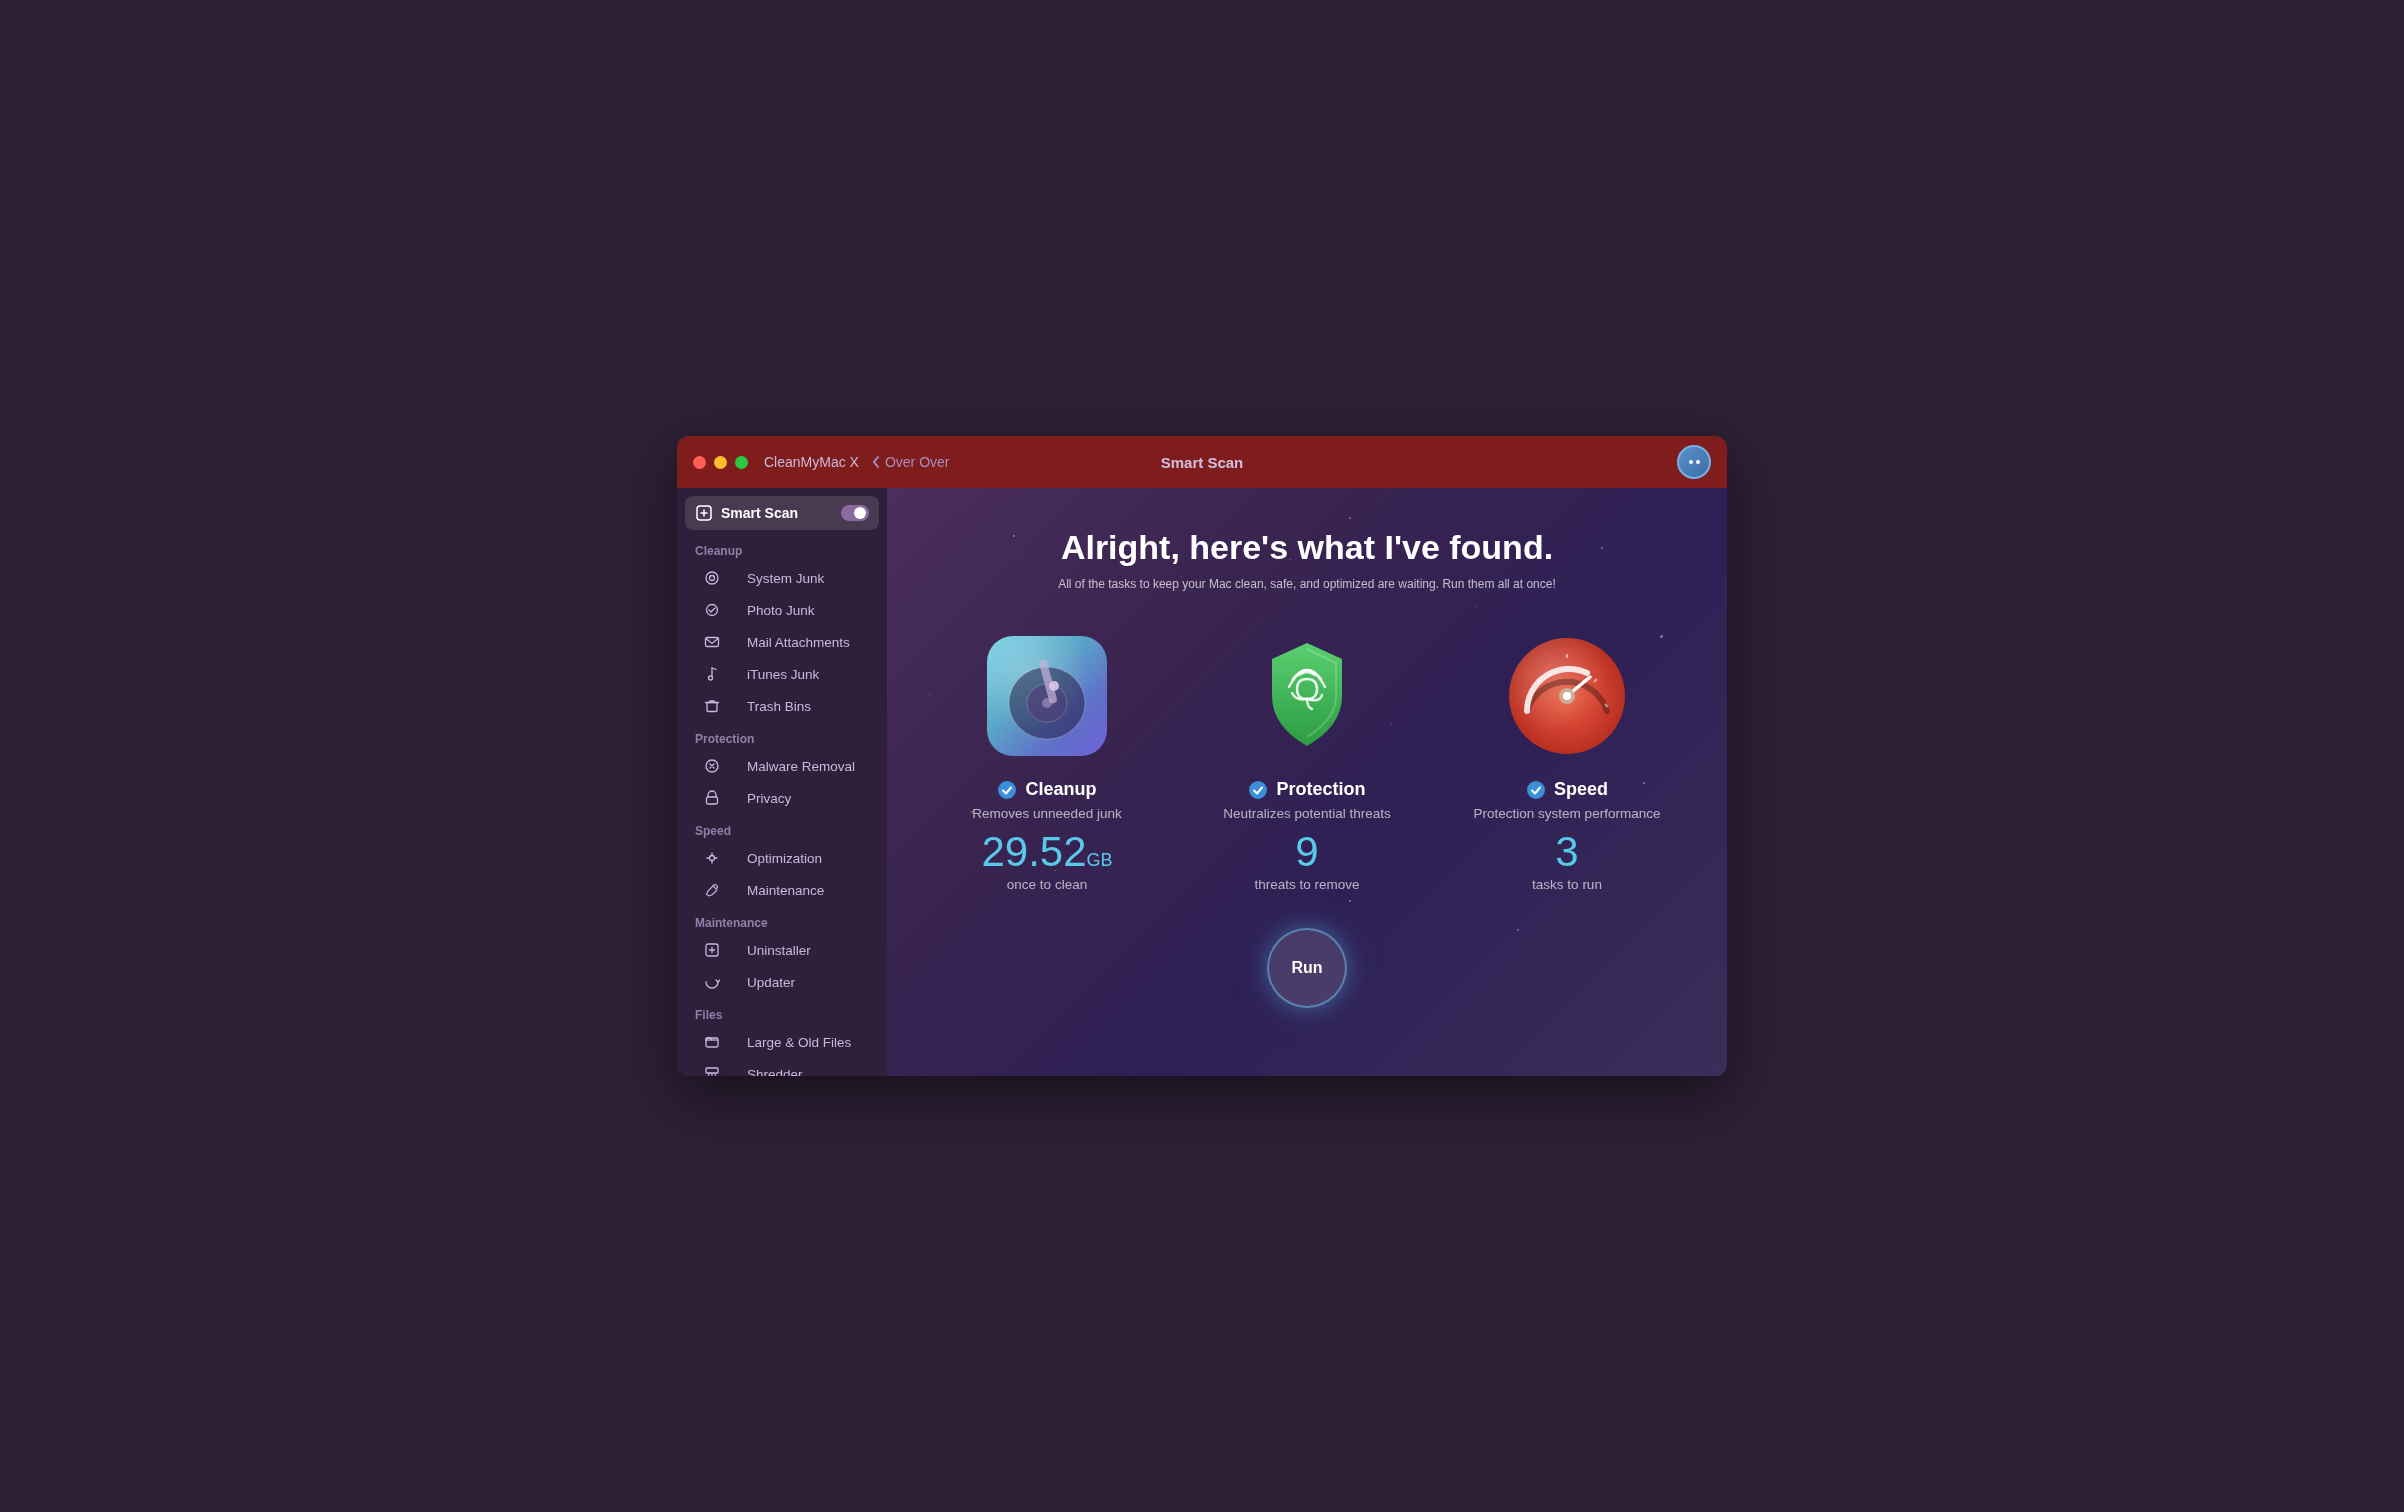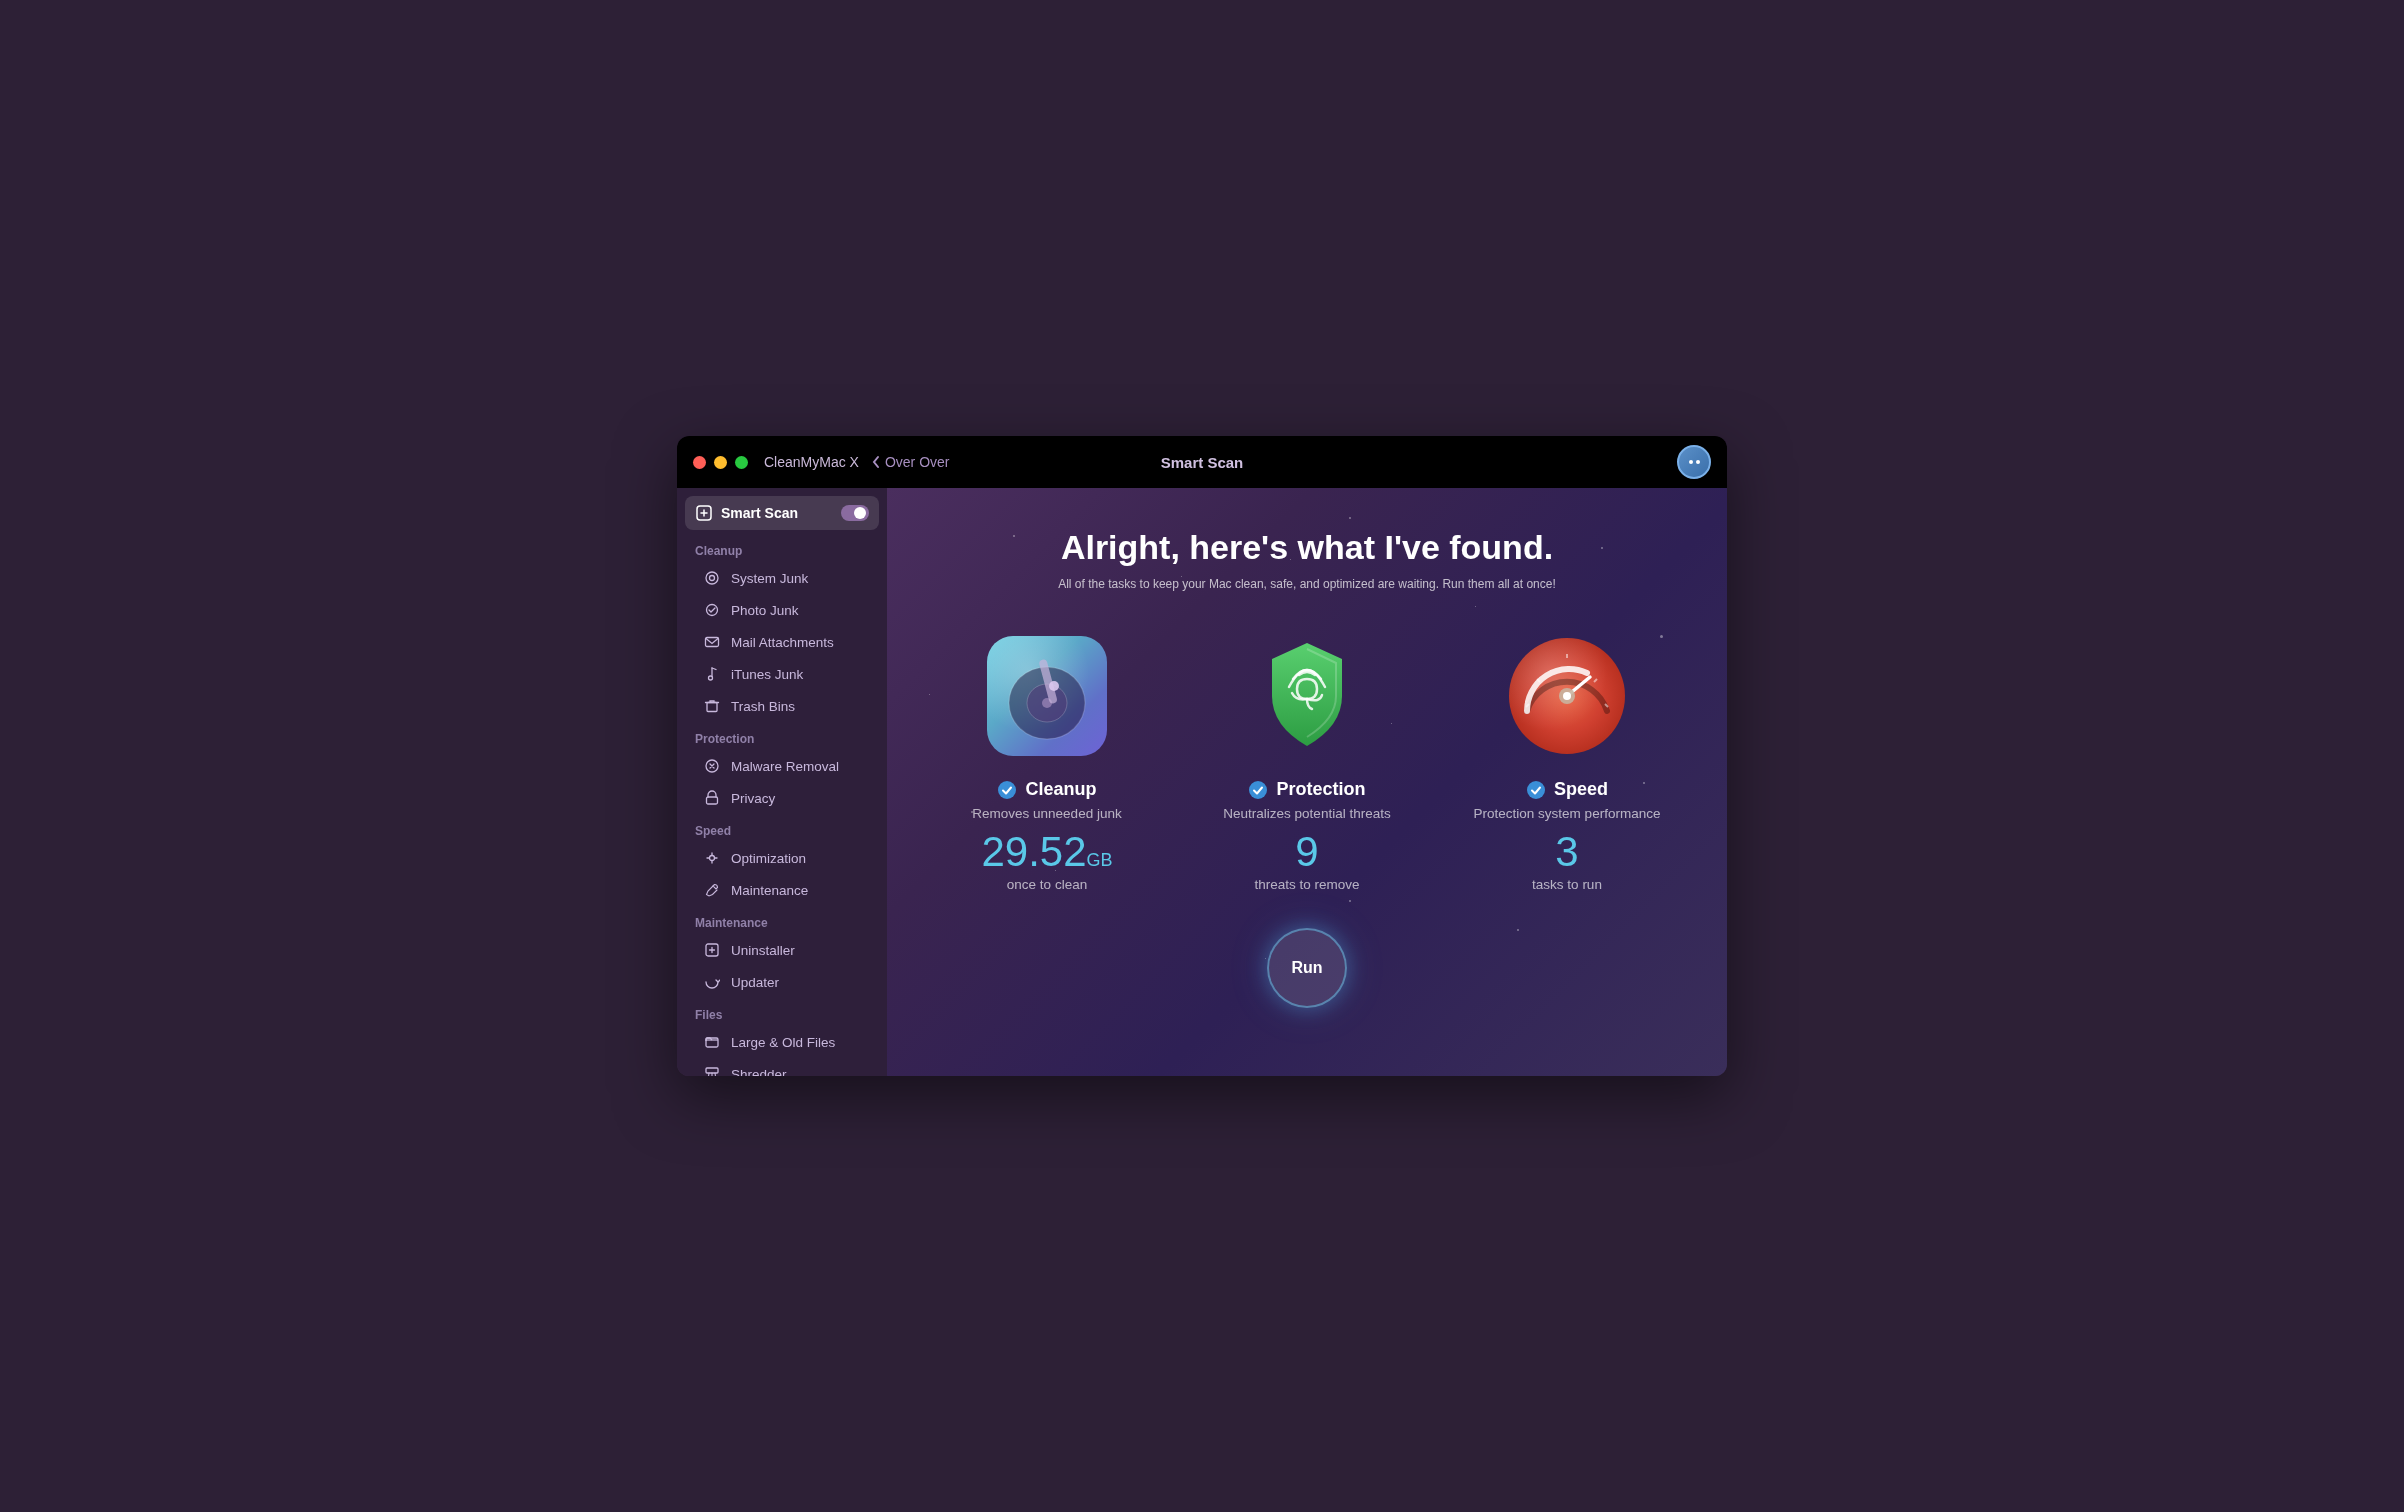--- a/index.html
+++ b/index.html
@@ -15,21 +15,21 @@
       width: 1050px;
       height: 640px;
       background: #3a2847;
       border-radius: 12px;
       overflow: hidden;
       display: flex;
       flex-direction: column;
       box-shadow: 0 20px 60px rgba(0,0,0,0.5);
     }
     .titlebar {
-      background: #000000;
+      background: #7f1d1d;
       height: 52px;
       display: flex;
       align-items: center;
       padding: 0 16px;
       flex-shrink: 0;
       position: relative;
     }
     .traffic-lights {
       display: flex;
       gap: 8px;
@@ -145,21 +145,21 @@
     .sidebar-section-label {
       color: #9080a8;
       font-size: 12px;
       font-weight: 600;
       padding: 10px 18px 4px 18px;
       text-transform: none;
     }
     .sidebar-item {
       display: flex;
       align-items: center;
-      gap: 10px;
+      gap: 26px;
       padding: 7px 18px;
       color: #c8b8dc;
       font-size: 13.5px;
       cursor: pointer;
       border-radius: 6px;
       margin: 0 8px;
     }
     .sidebar-icon {
       width: 18px;
       height: 18px;

